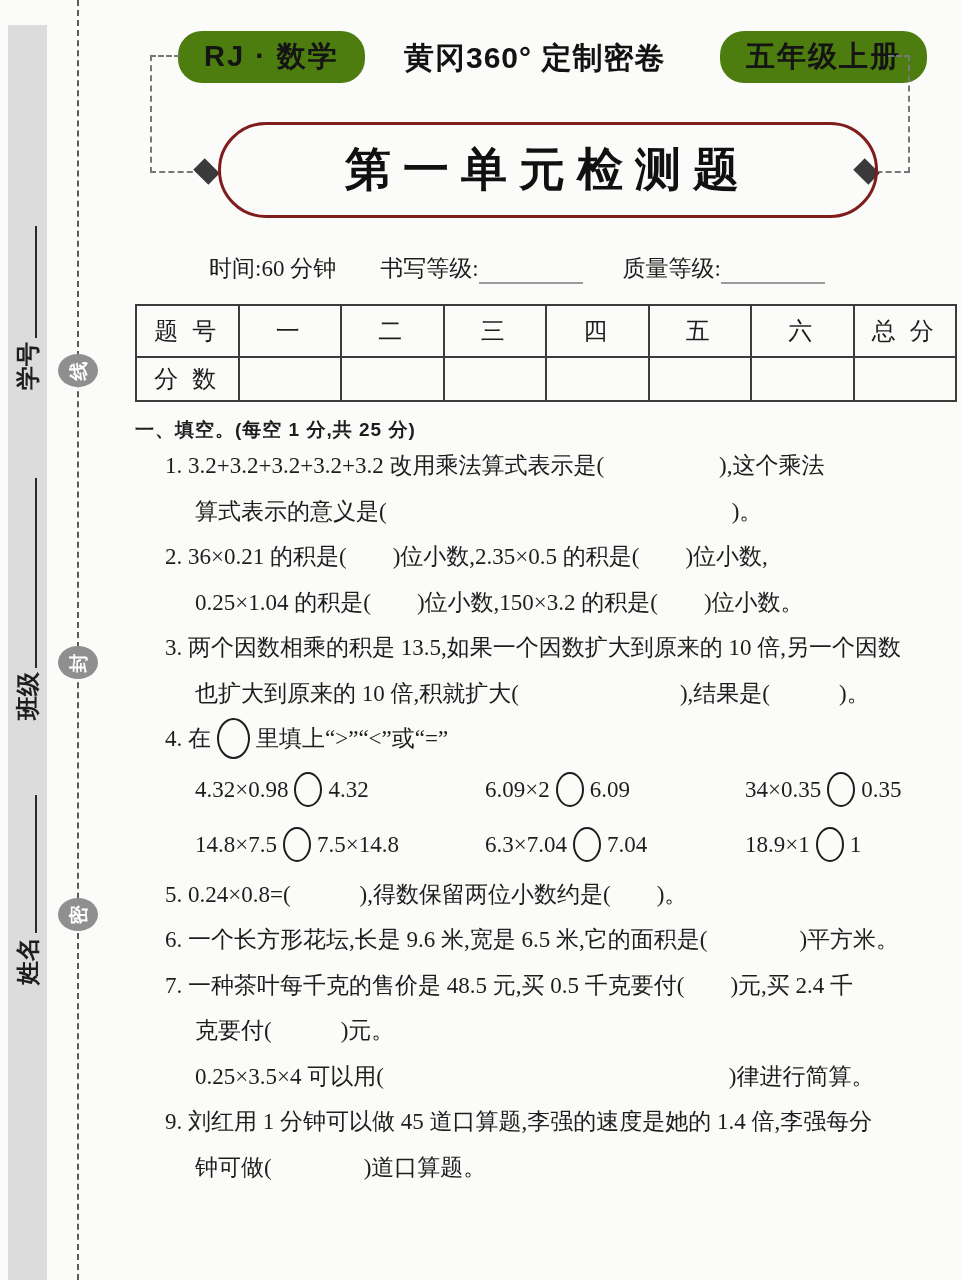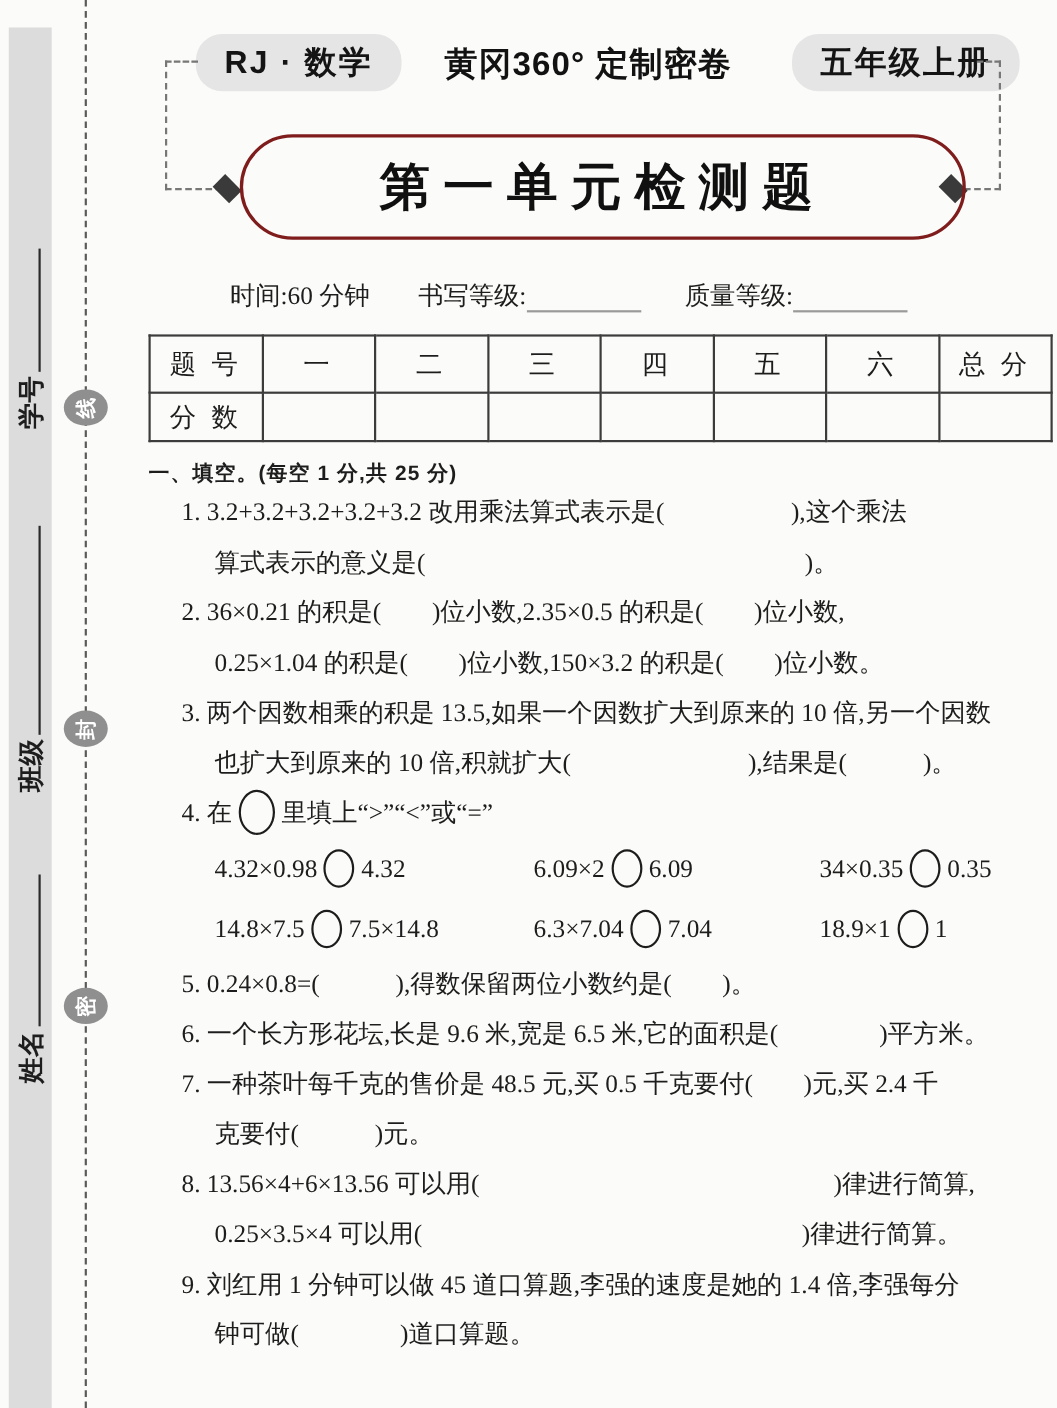--- a/index.html
+++ b/index.html
@@ -16,21 +16,21 @@
   .seal-line { position:absolute; left:77px; top:0; height:1280px; width:0; border-left:2px dashed #5a5a5a; }
   .vfield { position:absolute; display:flex; align-items:center; white-space:nowrap;
             font-size:24px; font-weight:bold; font-family:"Liberation Sans",sans-serif;
             transform:rotate(-90deg); height:30px; justify-content:flex-start; }
   .vfield .blank-line { display:inline-block; border-bottom:2.5px solid #2a2a2a; height:18px; margin-left:4px; }
   .seal-badge { position:absolute; width:40px; height:33px; background:#8f8f8f; border-radius:50%;
                 display:flex; align-items:center; justify-content:center; }
   .seal-badge span { color:#ffffff; font-size:19px; font-weight:bold; transform:rotate(-90deg);
                      font-family:"Liberation Sans",sans-serif; }
   
-  .pill { position:absolute; background:#e5e5e5; border-radius:24px; color:#141414;
+  .pill { position:absolute; background:#4d7c0f; border-radius:24px; color:#141414;
           font-family:"Liberation Sans",sans-serif; font-weight:bold; font-size:29px;
           padding:6px 26px; letter-spacing:2px; }
   .brand-text { position:absolute; left:404px; top:38px; font-family:"Liberation Sans",sans-serif;
                 font-weight:bold; font-size:30px; letter-spacing:1px; color:#121212; }
   .dash { position:absolute; border:0; }
   .dash.h { border-top:2px dashed #777; height:0; }
   .dash.v { border-left:2px dashed #777; width:0; }
   .diamond { position:absolute; width:17px; height:17px; background:#3a3a3a;
              transform:rotate(45deg) scale(1.25,0.95); }
   .title-banner { position:absolute; left:218px; top:122px; width:660px; height:96px;
@@ -163,19 +163,18 @@
     <span class="cmp c2"><span>6.3×7.04</span><span class="circle"></span><span>7.04</span></span>
     <span class="cmp"><span>18.9×1</span><span class="circle"></span><span>1</span></span>
   </div>
 
   <div class="qline first">5. 0.24×0.8=(　　　),得数保留两位小数约是(　　)。</div>
   <div class="qline first">6. 一个长方形花坛,长是 9.6 米,宽是 6.5 米,它的面积是(　　　　)平方米。</div>
 
   <div class="qline first">7. 一种茶叶每千克的售价是 48.5 元,买 0.5 千克要付(　　)元,买 2.4 千</div>
   <div class="qline cont">克要付(　　　)元。</div>
 
-  <div class="qline first">8. 13.56×4+6×13.56 可以用(　　　　　　　　　　　　　　)律进行简算,</div>
   <div class="qline cont">0.25×3.5×4 可以用(　　　　　　　　　　　　　　　)律进行简算。</div>
 
   <div class="qline first">9. 刘红用 1 分钟可以做 45 道口算题,李强的速度是她的 1.4 倍,李强每分</div>
   <div class="qline cont">钟可做(　　　　)道口算题。</div>
 
 </div>
 
 </body></html>

